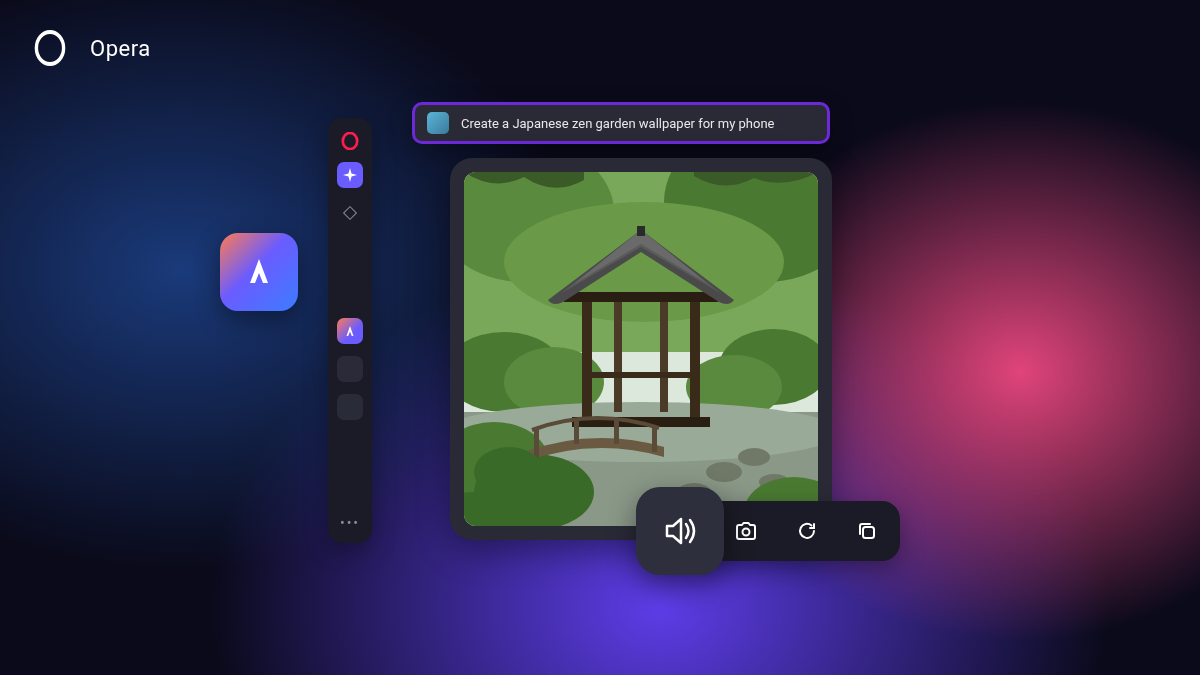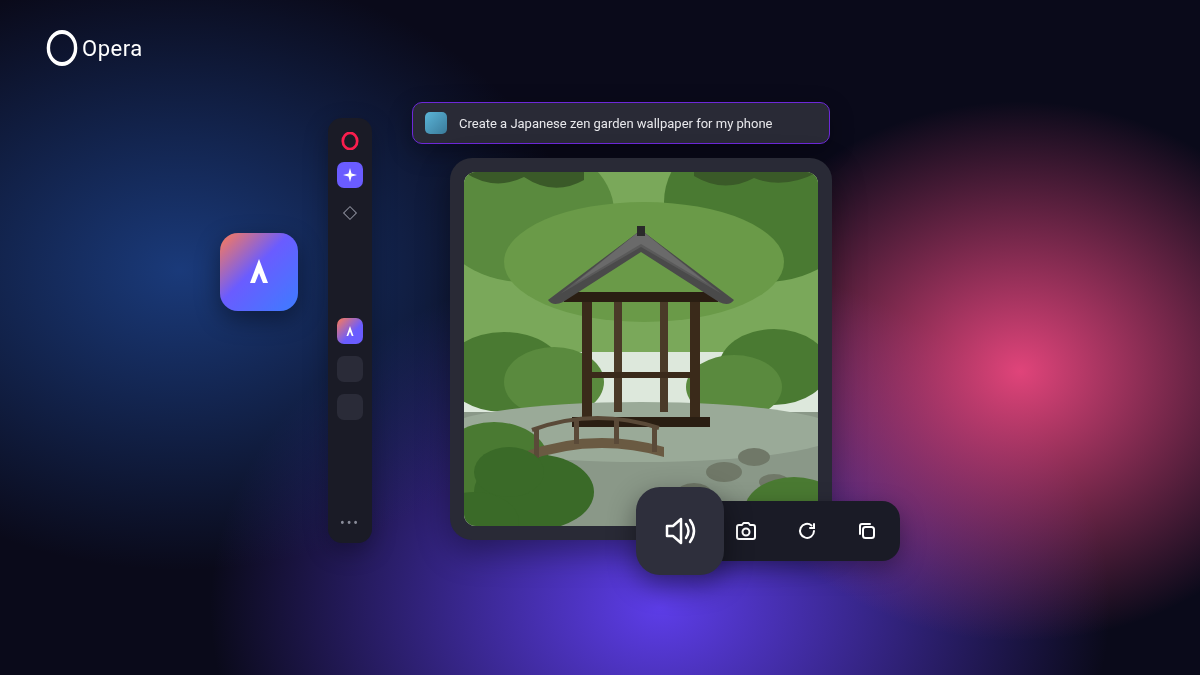--- a/index.html
+++ b/index.html
@@ -12,24 +12,24 @@
               #0a0a1a;
   position: relative;
   overflow: hidden;
   font-family: -apple-system, BlinkMacSystemFont, "Segoe UI", Roboto, sans-serif;
 }
 
 
 .opera-logo {
   position: absolute;
   top: 30px;
-  left: 44px;
-  display: flex;
-  align-items: center;
-  gap: 2px;
+  left: 32px;
+  display: flex;
+  align-items: center;
+  gap: 22px;
   color: white;
 }
 .opera-logo-ring {
   width: 36px;
   height: 36px;
   border: 4px solid white;
   border-radius: 50%;
   transform: scaleX(0.85);
 }
 .opera-logo-text {
@@ -115,21 +115,21 @@
 }
 
 
 .prompt-bar {
   position: absolute;
   top: 102px;
   left: 412px;
   width: 418px;
   height: 42px;
   background: #292a36;
-  border: 1px solid #6d28d9;
+  border: 3px solid #6d28d9;
   border-radius: 10px;
   display: flex;
   align-items: center;
   padding: 0 12px;
   gap: 12px;
   box-shadow: 0 8px 24px rgba(0,0,0,0.3);
 }
 .prompt-avatar {
   width: 22px;
   height: 22px;

